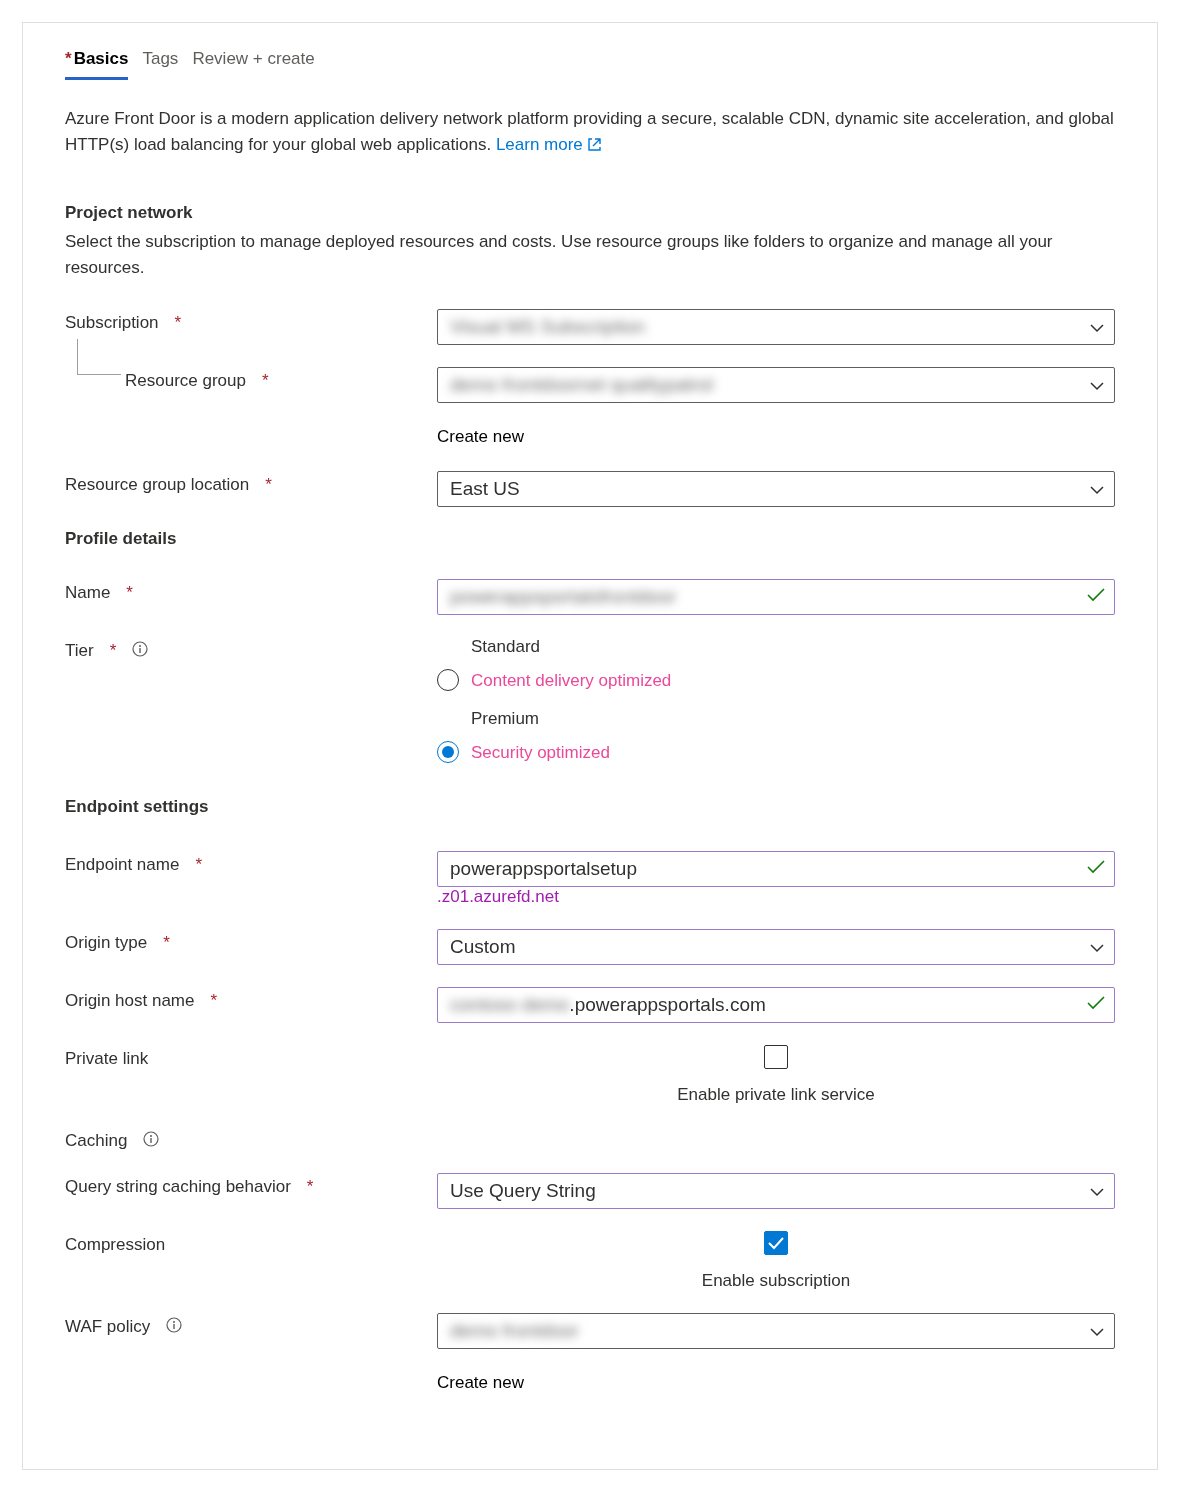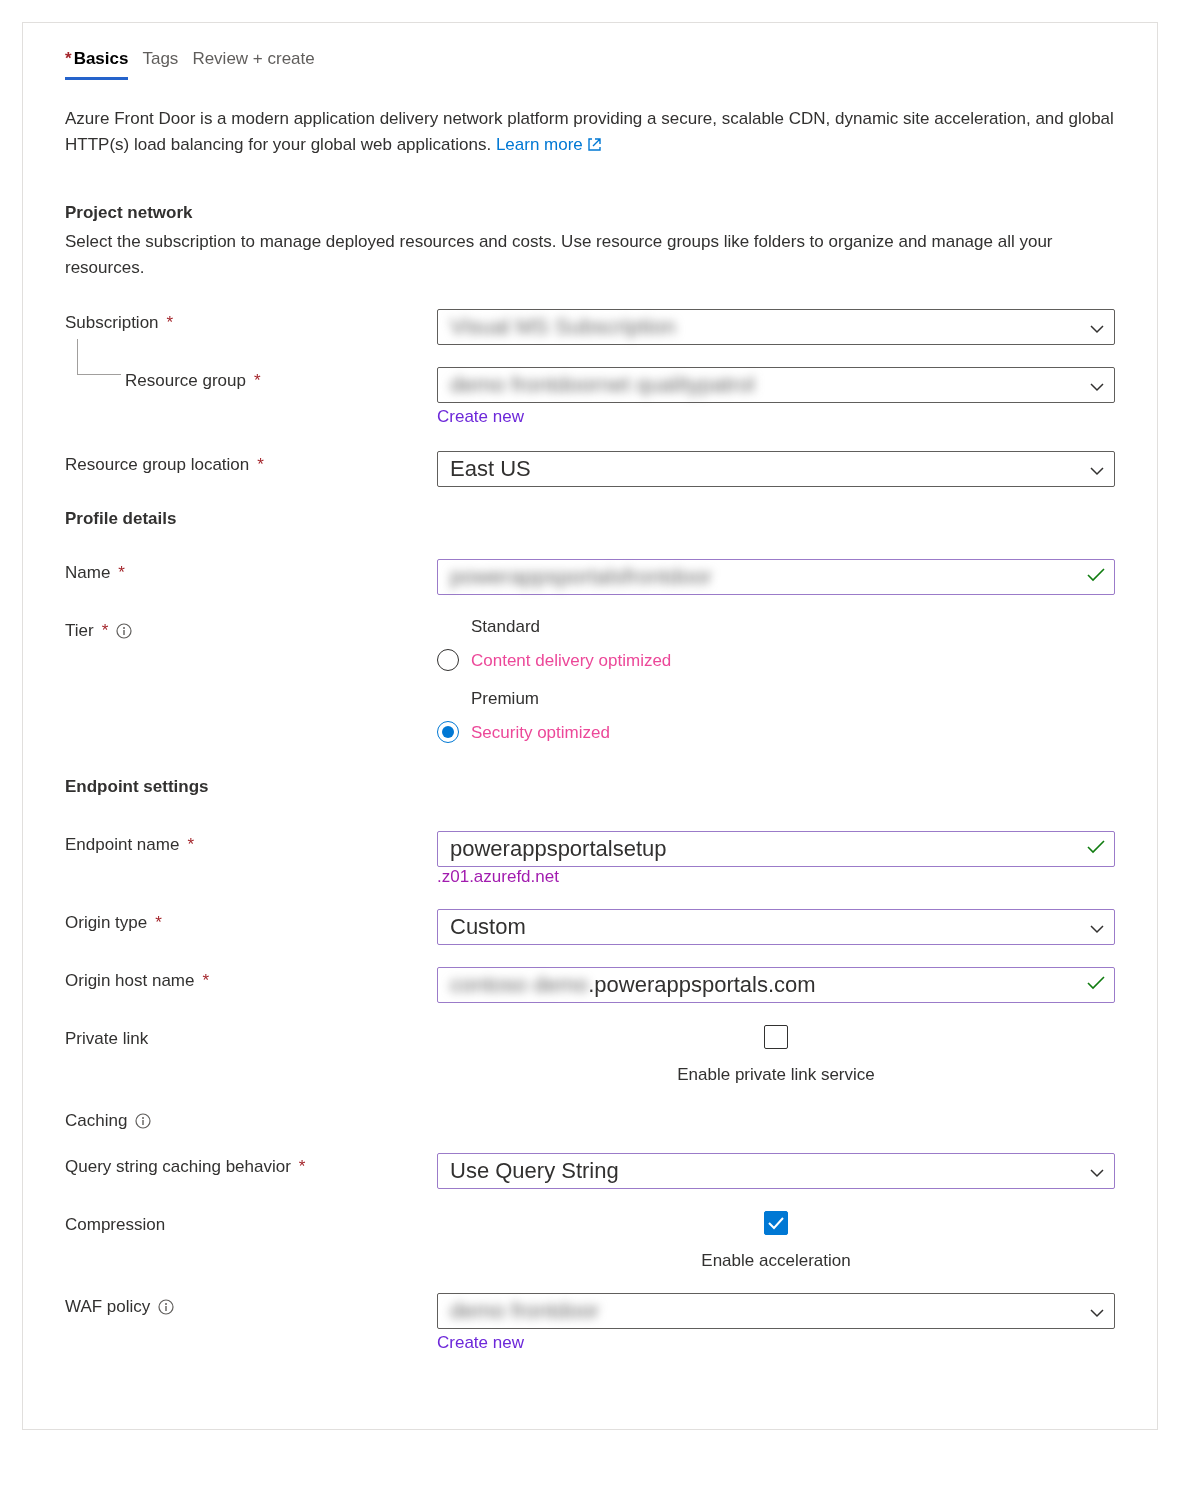--- a/index.html
+++ b/index.html
@@ -41,22 +41,22 @@
     display: flex;
     align-items: flex-start;
     margin-bottom: 22px;
   }
   .row.tight-after { margin-bottom: 6px; }
   .label-col {
     width: 372px;
     flex-shrink: 0;
     padding-top: 4px;
     display: flex;
-    align-items: center;
-    gap: 8px;
+    align-items: flex-start;
+    gap: 16px;
   }
   .label-col.indent {
     padding-left: 60px;
     position: relative;
   }
   .indent-line {
     position: absolute;
     left: 12px;
     top: -28px;
     width: 44px;
@@ -67,42 +67,42 @@
   .req { color: #a4262c; }
   .info-icon { display: inline-flex; }
   .field-col { flex: 1; max-width: 680px; }
   .select, .text-input {
     width: 100%;
     height: 36px;
     border: 1px solid #605e5c;
     border-radius: 2px;
     background: #fff;
     padding: 0 36px 0 12px;
-    font-size: 22px;
+    font-size: 19px;
     font-family: inherit;
     color: #323130;
     position: relative;
     display: flex;
     align-items: center;
   }
   .select.purple, .text-input.purple { border-color: #9b7bc9; }
   .select { cursor: pointer; justify-content: space-between; padding-right: 10px; }
   .text-input-wrap { position: relative; }
   .right-icon {
     position: absolute;
     right: 10px;
     top: 50%;
     transform: translateY(-50%);
   }
   .blur {
     filter: blur(5px);
     color: #6b6b6b;
     user-select: none;
   }
-  .sublink { display: block; color: #6d28d9; margin-top: 4px; font-size: 17px; text-decoration: none; }
+  .sublink { display: block; color: #000000; margin-top: 24px; font-size: 17px; text-decoration: none; }
   .suffix { text-align: left; color: #a21caf; }
   .radio-group { display: flex; flex-direction: column; gap: 18px; }
   .radio {
     display: flex;
     align-items: flex-end;
     gap: 12px;
     cursor: pointer;
   }
   .radio-circle {
     width: 22px; height: 22px;
@@ -355,21 +355,21 @@
     <div class="label-col">
       <span>Compression</span>
     </div>
     <div class="field-col">
       <div class="checkbox-row">
         <div class="checkbox checked">
           <svg width="16" height="13" viewBox="0 0 16 13">
               <path d="M1 6l5 5L15 1" stroke="#fff" stroke-width="2" fill="none"></path>
             </svg>
         </div>
-        <span>Enable acceleration</span>
+        <span>Enable subscription</span>
       </div>
     </div>
   </div>
 
   <div class="row tight-after">
     <div class="label-col">
       <span>WAF policy</span>
       <span class="info-icon">
           <svg width="16" height="16" viewBox="0 0 16 16">
             <circle cx="8" cy="8" r="7" stroke="#605e5c" stroke-width="1.2" fill="none"></circle>

